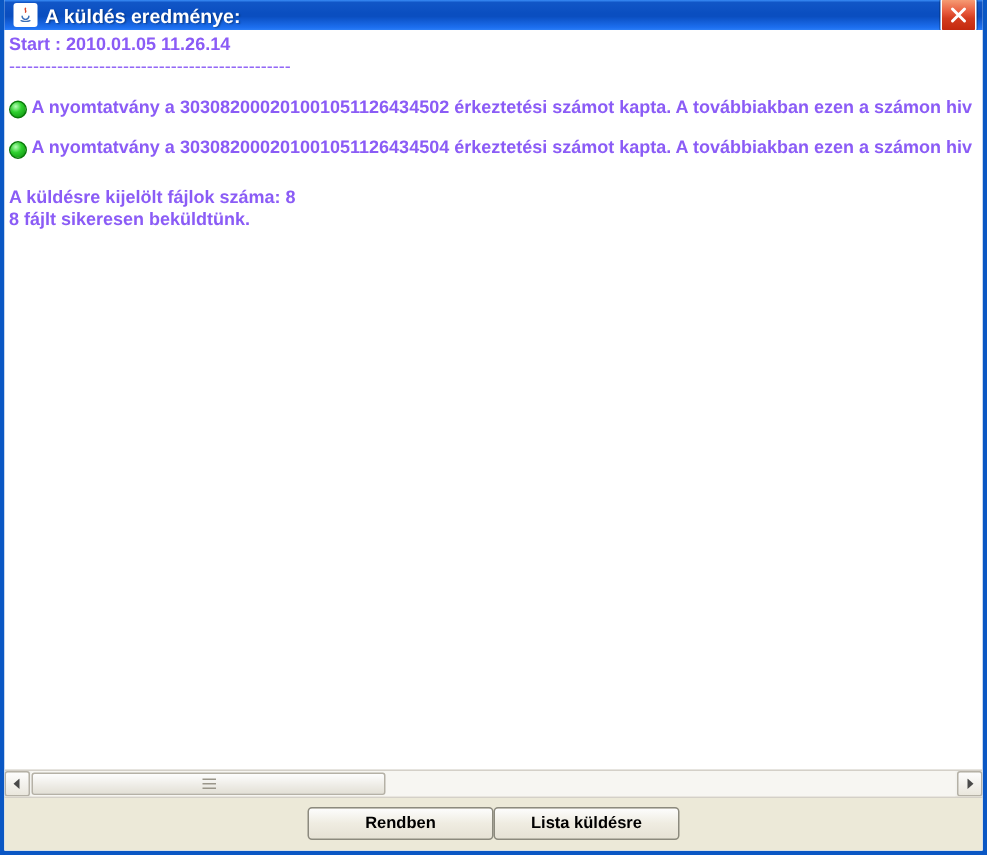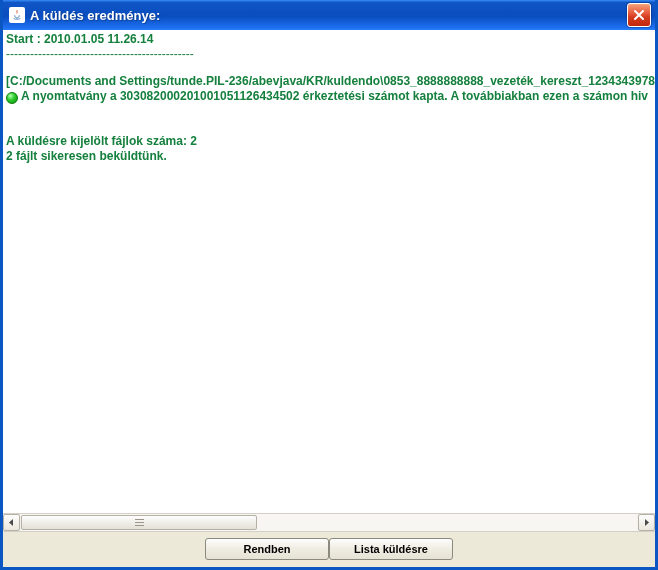--- a/index.html
+++ b/index.html
@@ -14,21 +14,21 @@
     height: 570px;
     box-sizing: border-box;
     border: 3px solid #0A57C4;
     border-top: none;
     background: #ffffff;
     display: flex;
     flex-direction: column;
     box-shadow: 0 0 0 0;
   }
   .titlebar {
-    height: 30px;
+    height: 20px;
     background: linear-gradient(to bottom, #3a8df7 0%, #1156c7 8%, #0a4ec0 45%, #0a4ec0 55%, #1d6ff0 92%, #2b7ef7 100%);
     display: flex;
     align-items: center;
     padding: 0 4px 0 6px;
     color: #fff;
     flex: 0 0 auto;
   }
   .titlebar .java-icon {
     width: 16px;
     height: 16px;
@@ -71,21 +71,21 @@
     flex: 1 1 auto;
     display: flex;
     flex-direction: column;
     min-height: 0;
     overflow: hidden;
   }
   .content {
     flex: 1 1 auto;
     overflow: hidden;
     padding: 2px 3px;
-    color: #15803d;
+    color: #8b5cf6;
     font-family: Arial, sans-serif;
     font-size: 12px;
     line-height: 15px;
     white-space: nowrap;
   }
   .content .bold { font-weight: bold; }
   .content .line { display: flex; align-items: flex-end; }
   .green-dot {
     width: 12px;
     height: 12px;
@@ -180,32 +180,35 @@
     </span>
   </div>
 
   <div class="client">
     <div class="content-wrap">
       <div class="content">
         <div class="bold">Start : 2010.01.05 11.26.14</div>
         <div>-----------------------------------------------</div>
         <div class="spacer"></div>
 
-        <div class="bold">[C:/Documents and Settings/tunde.PIL-236/abevjava/KR/kuldendo\0853_8888888888_vezeték_kereszt_1234343978</div>
         <div class="line bold">
           <span class="green-dot"></span>
           <span>A nyomtatvány a 303082000201001051126434502 érkeztetési számot kapta. A továbbiakban ezen a számon hiv</span>
         </div>
         <div class="spacer"></div>
 
+        <div class="line bold">
+          <span class="green-dot"></span>
+          <span>A nyomtatvány a 303082000201001051126434504 érkeztetési számot kapta. A továbbiakban ezen a számon hiv</span>
+        </div>
         <div class="spacer"></div>
         <div style="height:6px"></div>
 
-        <div class="bold">A küldésre kijelölt fájlok száma: 2</div>
-        <div class="bold">2 fájlt sikeresen beküldtünk.</div>
+        <div class="bold">A küldésre kijelölt fájlok száma: 8</div>
+        <div class="bold">8 fájlt sikeresen beküldtünk.</div>
       </div>
 
       <div class="hscrollbar">
         <div class="arrow">
           <svg width="7" height="7" viewBox="0 0 7 7">
               <path d="M5 0 L1 3.5 L5 7 Z" fill="#4a4a4a"></path>
             </svg>
         </div>
         <div class="track">
           <div class="thumb">

